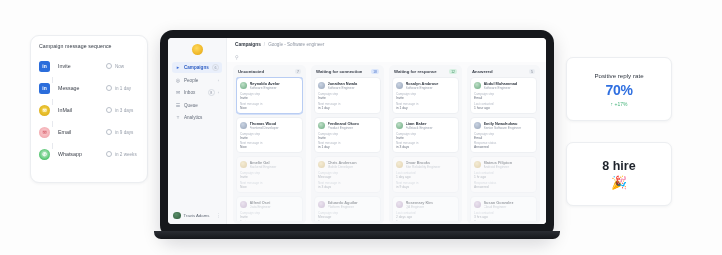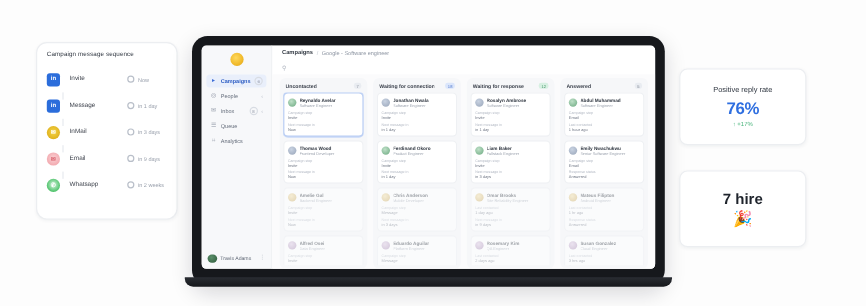--- a/index.html
+++ b/index.html
@@ -568,22 +568,22 @@
               </div>
             </div>
           </div>
       </div>
 
     </div>
   </div>
 
   <div class="stat stat-a">
     <div class="stat-label">Positive reply rate</div>
-    <div class="stat-value">76%</div>
+    <div class="stat-value">70%</div>
     <div class="stat-delta">↑ +17%</div>
   </div>
 
   <div class="stat stat-b">
-    <div class="stat-big">7 hire</div>
+    <div class="stat-big">8 hire</div>
     <div class="stat-emoji">🎉</div>
   </div>
 
 </div>
 
 </body></html>

